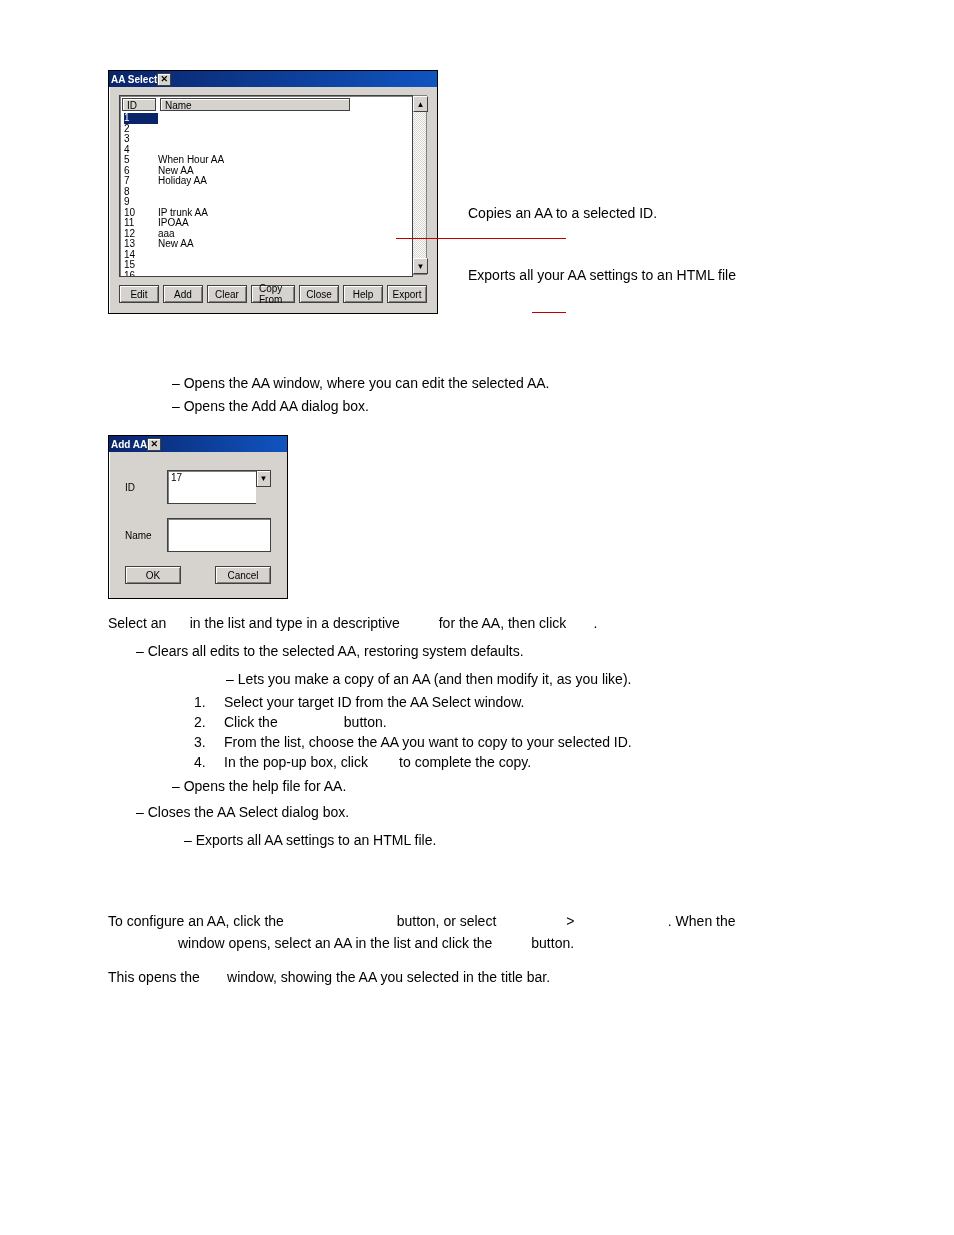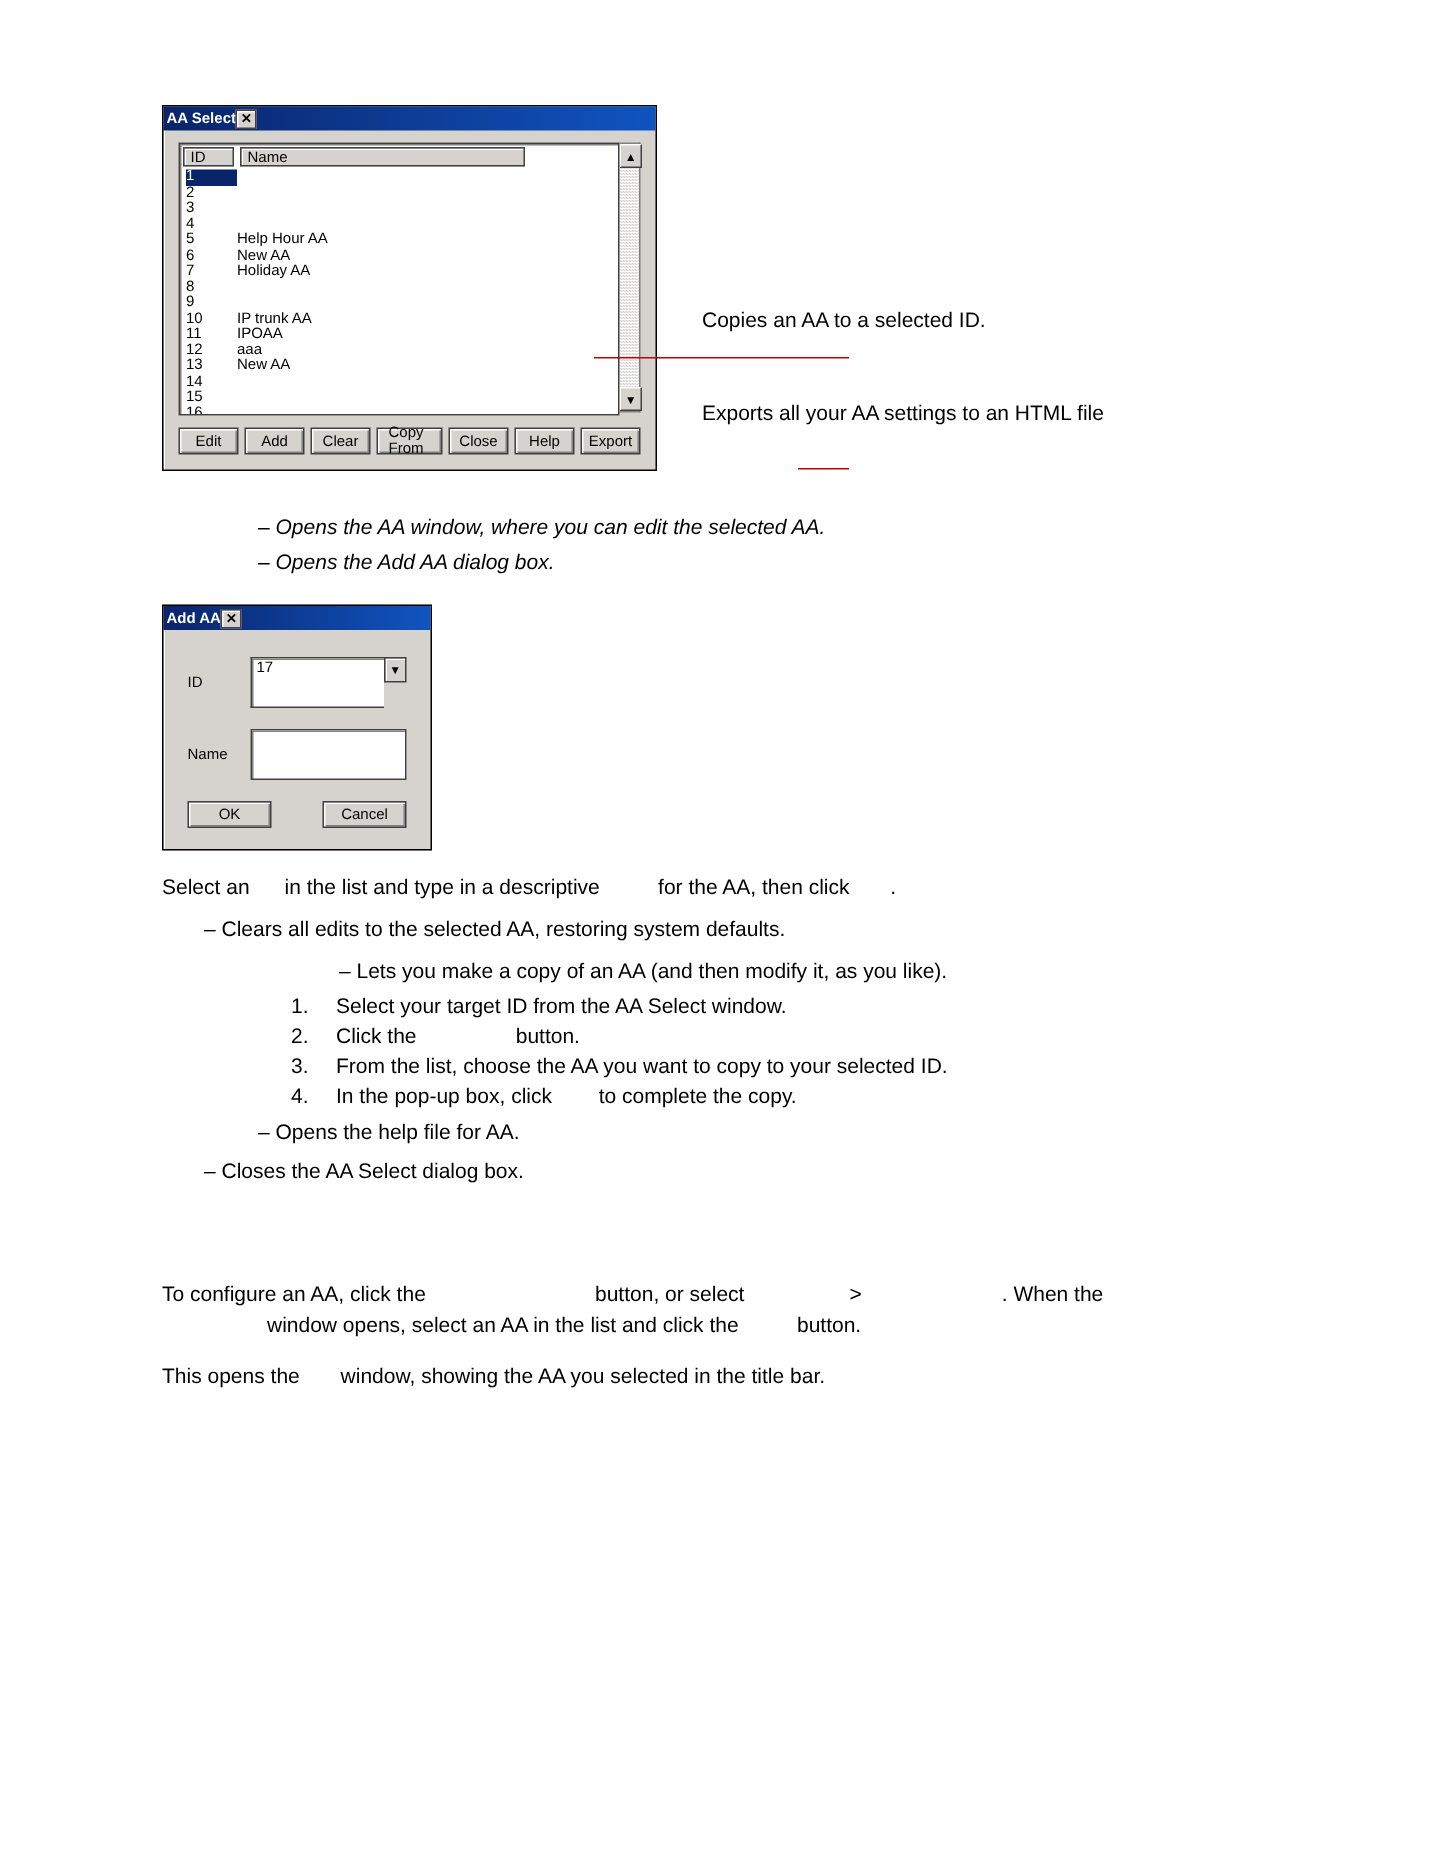--- a/index.html
+++ b/index.html
@@ -107,21 +107,21 @@
   .ann-col { margin-left: 30px; padding-top: 6px; }
   .ann { color:#000000; font-size:14px; line-height:1.3; margin-bottom: 52px; }
   .ann-line-cf {
     position:absolute; border-top:1px solid #c00000;
     top: 151px; left: 287px; width: 170px;
   }
   .ann-line-ex {
     position:absolute; border-top:1px solid #c00000;
     top: 225px; left: 423px; width: 34px;
   }
-  .descrlist { margin: 4px 0 18px 64px; font-size:14px; line-height: 1.6; font-style: italic; }
+  .descrlist { margin: 36px 0 18px 64px; font-size:14px; line-height: 1.6; }
   .descrlist div { text-indent: -6px; padding-left: 6px; white-space: pre; }
   
   .addaa { width: 178px; margin: 4px 0 14px 0; }
   .addaa-body { padding: 18px 16px 14px 16px; }
   .frow { display:flex; align-items:center; margin-bottom: 14px; font-size:10px; }
   .flbl { width: 42px; }
   .sunken {
     flex:1; height:34px;
     background:#fff;
     border:1px solid #404040;
@@ -189,21 +189,21 @@
                 <div class="lrow">
                   <span class="c0">3</span>
                   <span class="c1"></span>
                 </div>
                 <div class="lrow">
                   <span class="c0">4</span>
                   <span class="c1"></span>
                 </div>
                 <div class="lrow">
                   <span class="c0">5</span>
-                  <span class="c1">Help Hour AA</span>
+                  <span class="c1">When Hour AA</span>
                 </div>
                 <div class="lrow">
                   <span class="c0">6</span>
                   <span class="c1">New AA</span>
                 </div>
                 <div class="lrow">
                   <span class="c0">7</span>
                   <span class="c1">Holiday AA</span>
                 </div>
                 <div class="lrow">
@@ -317,20 +317,21 @@
         <span>From the list, choose the AA you want to copy to your selected ID.</span>
       </div>
     <div>
         <span class="n">4.</span>
         <span style="white-space:pre;">In the pop-up box, click        to complete the copy.</span>
       </div>
   </div>
 
   <div class="body-text" style="margin-left:64px;margin-top:6px;">– Opens the help file for AA.</div>
   <div class="body-text sub-indent" style="margin-top:4px;">– Closes the AA Select dialog box.</div>
+  <div class="body-text sub-indent2" style="margin-top:6px;">– Exports all AA settings to an HTML file.</div>
 
   <div class="body-text" style="margin-top:60px;white-space:pre;">To configure an AA, click the                             button, or select                  &gt;                        . When the</div>
   <div class="body-text" style="margin-left:70px;white-space:pre;">window opens, select an AA in the list and click the          button.</div>
   <div class="body-text" style="margin-top:12px;white-space:pre;">This opens the       window, showing the AA you selected in the title bar.</div>
 
   <div class="foot">
     <span></span>
     <span class="footc"></span>
     <span></span>
   </div>

